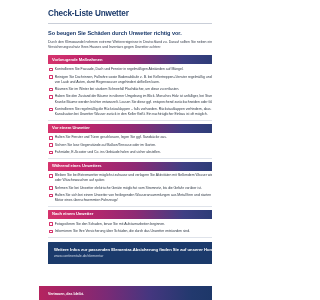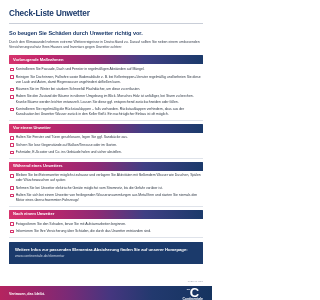--- a/index.html
+++ b/index.html
@@ -17,20 +17,21 @@
     -webkit-font-smoothing: antialiased;
   }
 
   .page {
     position: relative;
     width: 212px;
     height: 272px;
     background: #ffffff;
     display: flex;
     flex-direction: column;
+    margin-left: 39px;
   }
 
   
   .header {
     padding: 9px 9px 0 9px;
   }
 
   .doc-title {
     font-size: 8.2px;
     font-weight: bold;

